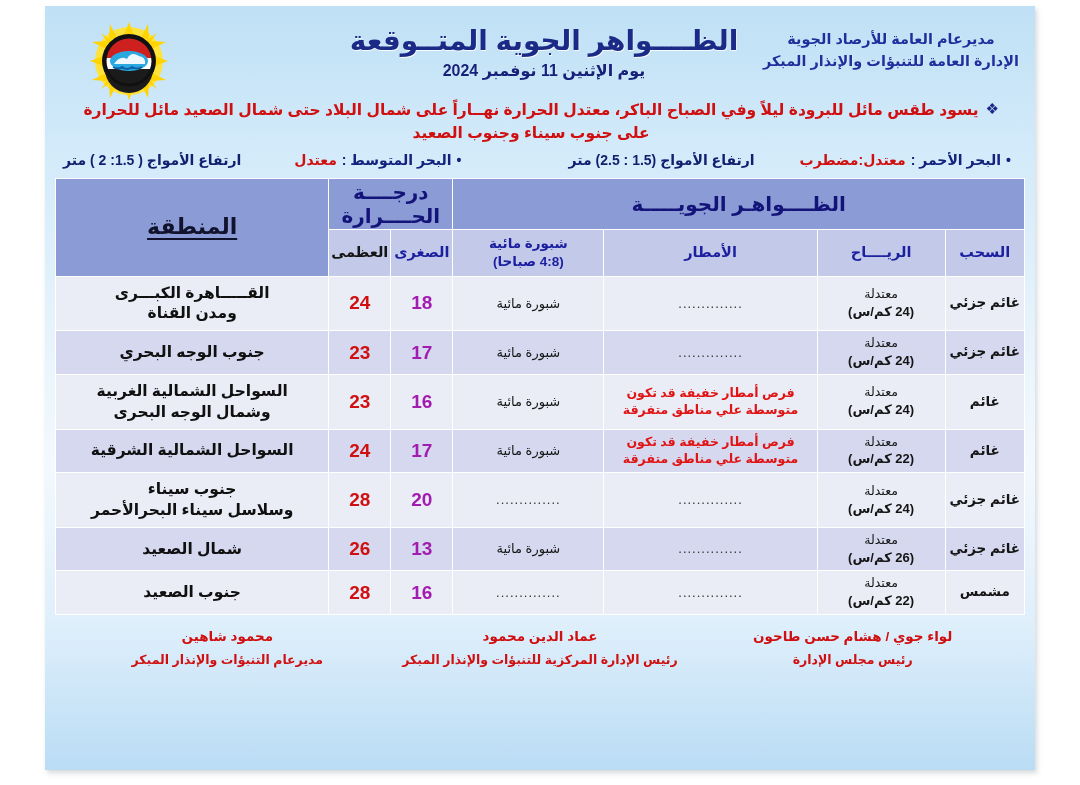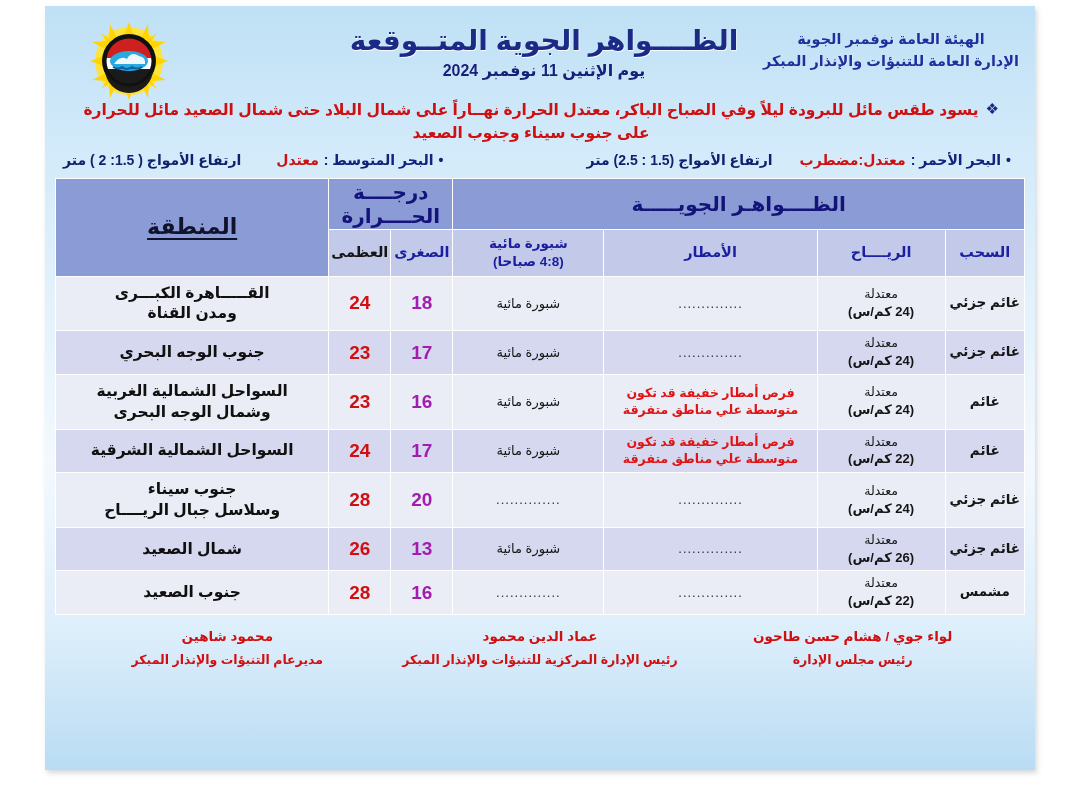--- a/index.html
+++ b/index.html
@@ -104,21 +104,21 @@
     font-weight: bold;
     color: #13227c;
   }
   .sea-item {
     display: flex;
     align-items: center;
     gap: 5px;
     white-space: nowrap;
   }
   .sea-item .dot { color: #13227c; font-size: 14px; }
-  .sea-state { color: #d01010; }
+  .sea-state { color: #d01010; margin-left: 18px; }
   .sea-wave { color: #101f6e; margin-right: 30px; }
   .sea-wave-rs { margin-right: 22px; }
 
   
   .table-wrap {
     margin: 10px 10px 0 10px;
   }
   table {
     width: 100%;
     border-collapse: collapse;
@@ -260,21 +260,21 @@
         </g>
       </svg>
     </div>
 
     <div class="title-block">
       <div class="main-title">الظــــواهر الجوية المتــوقعة</div>
       <div class="sub-title">يوم  الإثنين 11 نوفمبر 2024</div>
     </div>
 
     <div class="org-block">
-      <div>الهيئة العامة نوفمبر الجوية</div>
+      <div>مديرعام العامة للأرصاد الجوية</div>
       <div>الإدارة العامة للتنبؤات والإنذار المبكر</div>
     </div>
   </div>
 
   <div class="alert">
     <span class="bullet">❖</span>
     <span>يسود طقس مائل للبرودة ليلاً وفي الصباح الباكر، معتدل الحرارة نهــاراً على شمال البلاد حتى شمال الصعيد مائل للحرارة</span>
     <div>على جنوب سيناء وجنوب الصعيد</div>
   </div>
 
@@ -386,21 +386,21 @@
             <td class="wind">
               <div class="w1">معتدلة</div>
               <div class="w2">(24 كم/س)</div>
             </td>
             <td class="rain dots">..............</td>
             <td class="fog dots">..............</td>
             <td class="temp-min">20</td>
             <td class="temp-max">28</td>
             <td class="region">
               <div>جنوب سيناء</div>
-              <div>وسلاسل جبال الريــــاح</div>
+              <div>وسلاسل سيناء البحرالأحمر</div>
             </td>
           </tr>
           <tr class="even">
             <td class="cloud">غائم جزئي</td>
             <td class="wind">
               <div class="w1">معتدلة</div>
               <div class="w2">(26 كم/س)</div>
             </td>
             <td class="rain dots">..............</td>
             <td class="fog">شبورة مائية</td>

